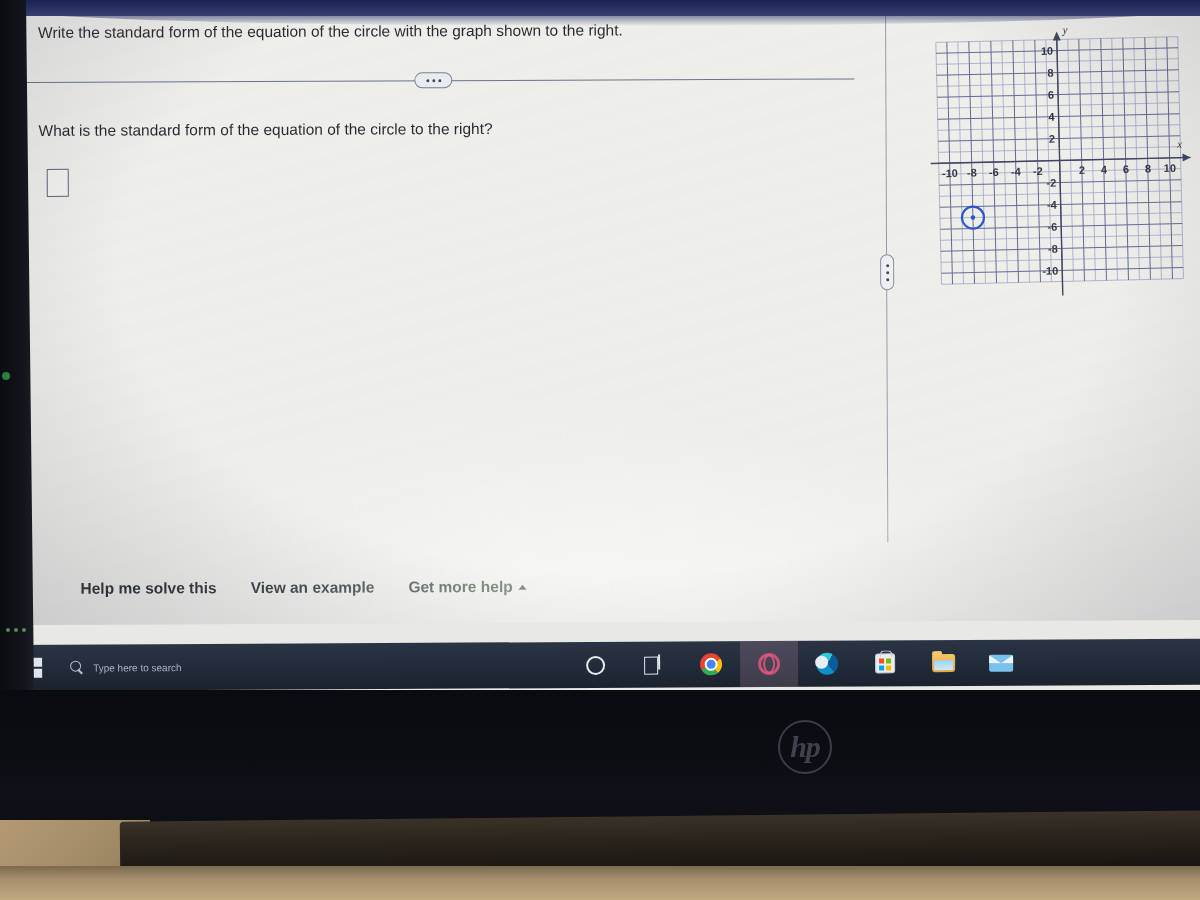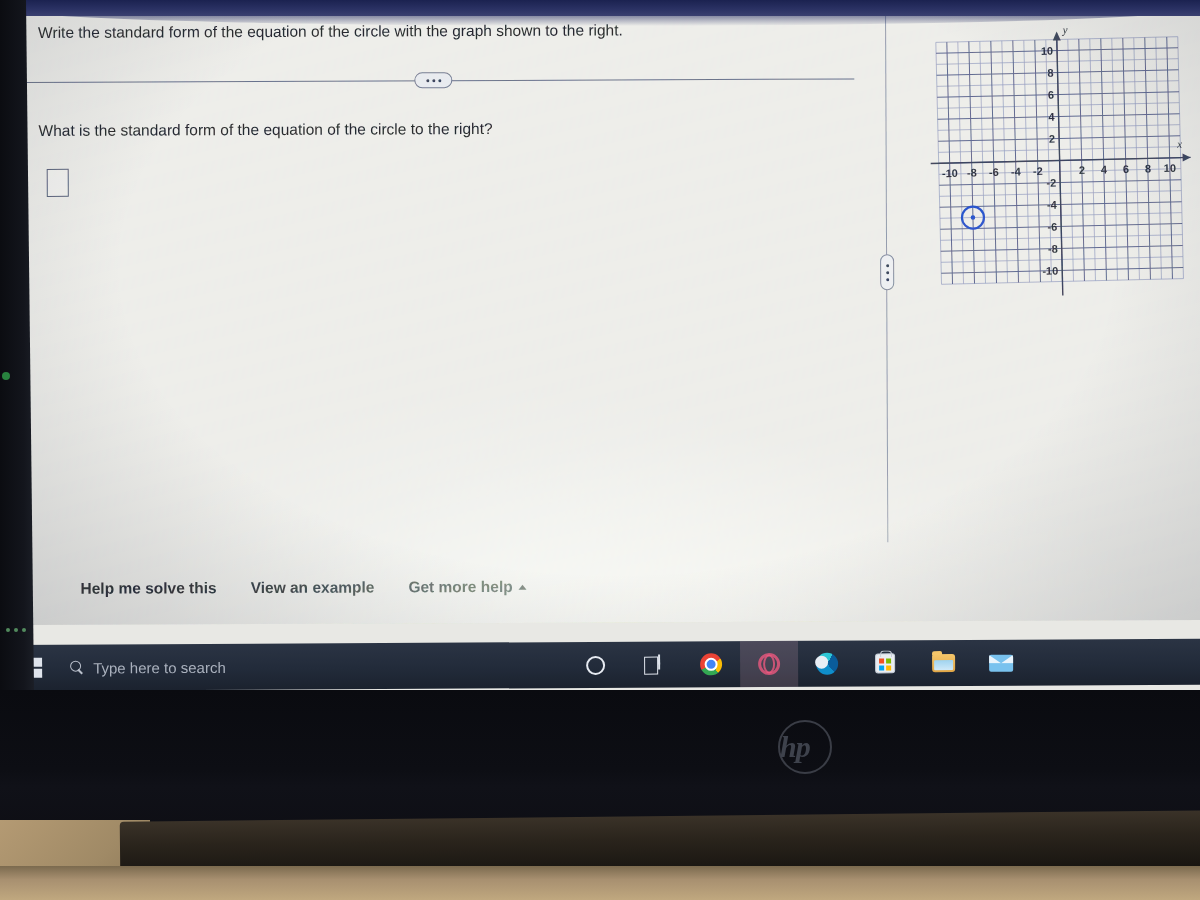--- a/index.html
+++ b/index.html
@@ -32,21 +32,21 @@
     position: absolute; left: 120px; top: 816px; width: 1100px; height: 58px;
     background: linear-gradient(180deg,#3a3228 0%, #2a241c 40%, #171410 100%);
     border-radius: 4px 10px 0 0;
     transform: rotate(-0.6deg);
   }
   .hp-logo {
     position: absolute; left: 778px; top: 720px; width: 54px; height: 54px;
     border-radius: 50%;
     border: 2px solid #3a3d46;
     color: #3e424c; font-style: italic; font-weight: bold;
-    font-size: 30px; line-height: 50px; 
+    font-size: 30px; line-height: 50px; text-align: center;
     letter-spacing: -1px;
     font-family: "Liberation Serif", serif;
   }
   .hinge-dot {
     position: absolute; left: 1180px; top: 655px;
     width: 20px; height: 20px; border-radius: 50%;
     background: radial-gradient(circle at 35% 35%, #c8b98e, #6d6144);
   }
 
   
@@ -185,21 +185,21 @@
   }
   .search-icon { width: 14px; height: 14px; position: relative; flex: none; }
   .search-icon::before {
     content: ""; position: absolute; left: 0; top: 0; width: 9px; height: 9px;
     border: 1.5px solid #b9bfcb; border-radius: 50%;
   }
   .search-icon::after {
     content: ""; position: absolute; left: 8px; top: 8px; width: 6px; height: 1.5px;
     background: #b9bfcb; transform: rotate(45deg); transform-origin: left center;
   }
-  .search-ph { color: #aab1bd; font-size: 15px; }
+  .search-ph { color: #aab1bd; font-size: 10px; }
 
   .tray { display: flex; align-items: center; gap: 0px; margin-left: 150px; }
   .tbicon {
     width: 58px; height: 46px; display: flex; align-items: center; justify-content: center;
     position: relative;
   }
   .tbicon.glow { background: rgba(255,190,210,.16); }
 
   .ic-cortana {
     width: 19px; height: 19px; border-radius: 50%; border: 2.4px solid #e6eaf1;

